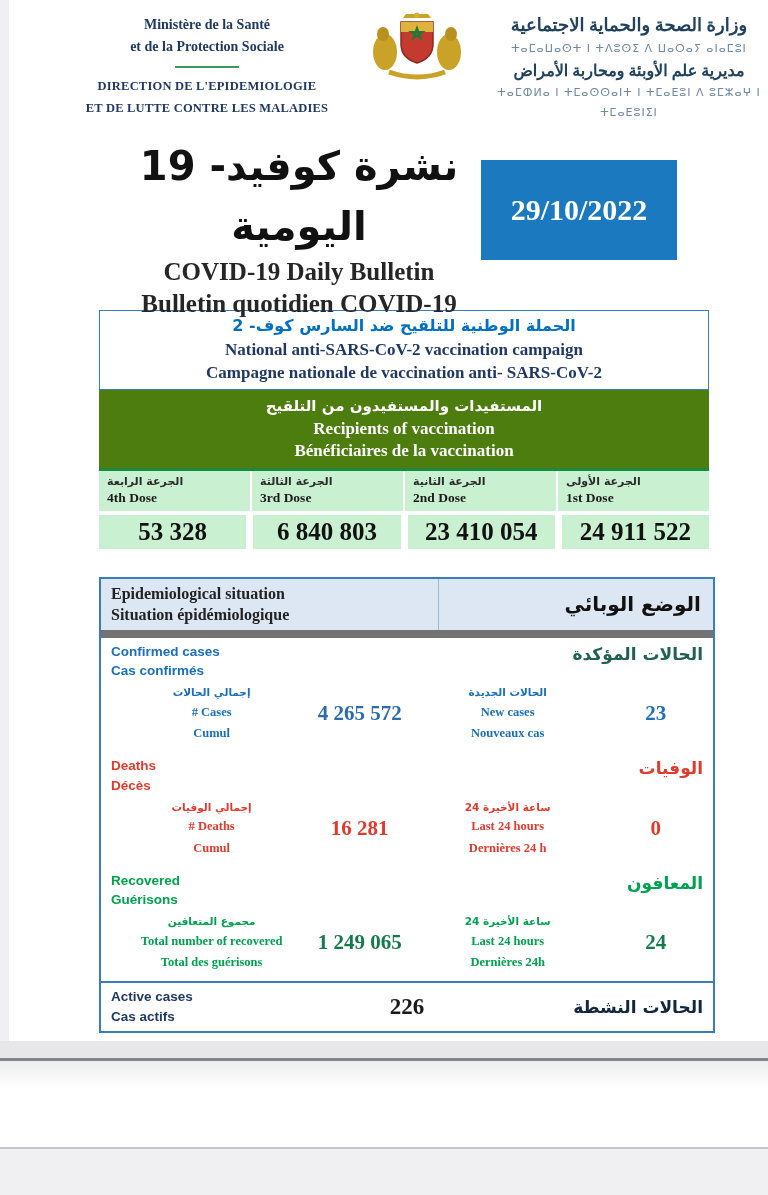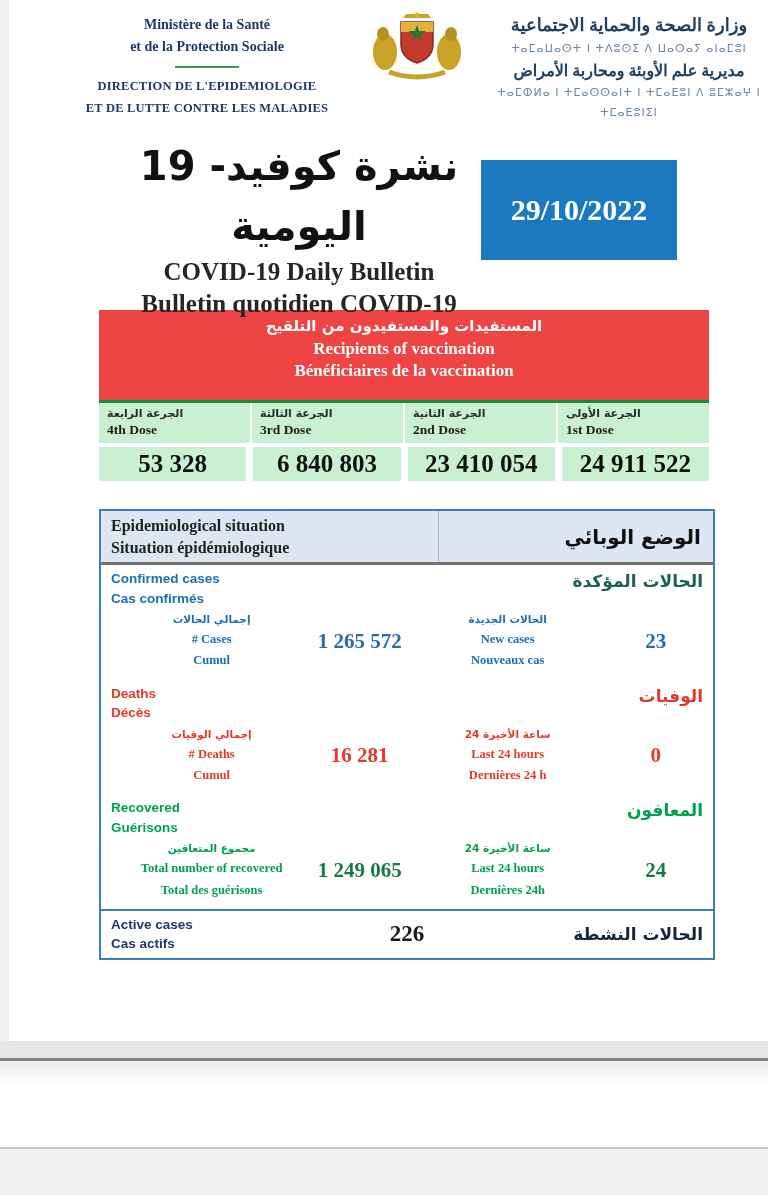--- a/index.html
+++ b/index.html
@@ -38,34 +38,34 @@
     position: absolute; left: 472px; top: 24px; width: 196px; height: 100px;
     background: #1b79c0; color: #fff; display: flex; align-items: center; justify-content: center;
     font-size: 30px; font-weight: bold;
   }
 
   
   .vacc { margin: 24px 68px 0 90px; width: 610px; }
   .vacc-campaign { border: 1.5px solid #3a7dbd; text-align: center; padding: 3px 0 4px; }
   .campaign-ar { color: #0070c0; font-weight: bold; font-size: 16px; line-height: 1.55; font-family: "DejaVu Sans", sans-serif; }
   .campaign-en, .campaign-fr { color: #1f3864; font-weight: bold; font-size: 17px; line-height: 1.35; }
-  .vacc-recipients { background: #ef4444; color: #fff; text-align: center; padding: 5px 0 18px; }
+  .vacc-recipients { background: #4d7c0f; color: #fff; text-align: center; padding: 5px 0 6px; }
   .recipients-ar { font-weight: bold; font-size: 15px; line-height: 1.5; font-family: "DejaVu Sans", sans-serif; }
   .recipients-en, .recipients-fr { font-weight: bold; font-size: 17px; line-height: 1.3; }
   .vacc-doses-header { display: flex; background: #c9f0d1; border-top: 3px solid #1c8a3c; }
   .dose-col { flex: 1; text-align: left; padding: 3px 8px 4px; border-left: 2px solid #ffffff; }
   .dose-col:first-child { border-left: none; }
   .dose-ar { font-size: 11px; font-weight: bold; color: #2b2b2b; line-height: 1.4; font-family: "DejaVu Sans", sans-serif; }
   .dose-en { font-size: 13.5px; font-weight: bold; color: #1a1a1a; line-height: 1.3; }
   .vacc-doses-values { display: flex; gap: 7px; margin-top: 4px; }
   .dose-value { flex: 1; background: #c9f0d1; text-align: center; font-size: 25px; font-weight: bold; color: #111; padding: 3px 0; }
 
   
   .epi { margin: 28px 62px 0 90px; width: 616px; border: 2px solid #3a7dbd; }
-  .epi-header { display: flex; background: #dce7f3; border-bottom: 3px solid #737373; }
+  .epi-header { display: flex; background: #dce7f3; border-bottom: 8px solid #737373; }
   .epi-header-left { width: 55%; padding: 4px 10px; font-size: 16px; font-weight: bold; color: #222; line-height: 1.35; }
   .epi-header-right { width: 45%; border-left: 1px solid #9fb6cd; display: flex; align-items: center; justify-content: flex-end; padding-right: 12px; font-size: 20px; font-weight: bold; color: #111; font-family: "DejaVu Sans", sans-serif; }
   .epi-section { padding: 4px 10px 8px; }
   .sec-title-row { display: flex; justify-content: space-between; align-items: flex-start; }
   .sec-title { font-family: "Liberation Sans", "DejaVu Sans", sans-serif; font-weight: bold; font-size: 13.5px; line-height: 1.45; }
   .sec-title-ar { font-weight: bold; font-size: 17px; font-family: "DejaVu Sans", sans-serif; padding-top: 2px; }
   .stat-row { display: flex; margin-top: 2px; }
   .stat { width: 50%; display: flex; align-items: center; }
   .stat-labels { width: 68%; text-align: center; }
   .lbl-ar { font-size: 10.5px; font-weight: bold; line-height: 1.8; font-family: "DejaVu Sans", sans-serif; }
@@ -128,20 +128,25 @@
       <div class="title-ar">نشرة كوفيد- 19 اليومية</div>
       <div class="title-en">COVID-19 Daily Bulletin</div>
       <div class="title-fr">Bulletin quotidien COVID-19</div>
     </div>
     <div class="date-box">
       <span>29/10/2022</span>
     </div>
   </section>
 
   <section class="vacc">
+    <div class="vacc-campaign">
+      <div class="campaign-ar">الحملة الوطنية للتلقيح ضد السارس كوف- 2</div>
+      <div class="campaign-en">National anti-SARS-CoV-2 vaccination campaign</div>
+      <div class="campaign-fr">Campagne nationale de vaccination anti- SARS-CoV-2</div>
+    </div>
     <div class="vacc-recipients">
       <div class="recipients-ar">المستفيدات والمستفيدون من التلقيح</div>
       <div class="recipients-en">Recipients of vaccination</div>
       <div class="recipients-fr">Bénéficiaires de la vaccination</div>
     </div>
     <div class="vacc-doses-header">
       <div class="dose-col">
         <div class="dose-ar">الجرعة الرابعة</div>
         <div class="dose-en">4th Dose</div>
       </div>
@@ -183,21 +188,21 @@
         </div>
         <div class="sec-title-ar c-dgreen">الحالات المؤكدة</div>
       </div>
       <div class="stat-row">
         <div class="stat">
           <div class="stat-labels c-blue">
             <div class="lbl-ar">إجمالي الحالات</div>
             <div class="lbl-en"># Cases</div>
             <div class="lbl-fr">Cumul</div>
           </div>
-          <div class="stat-value c-blue2">1 265 572</div>
+          <div class="stat-value c-blue2">4 265 572</div>
         </div>
         <div class="stat">
           <div class="stat-labels c-blue">
             <div class="lbl-ar">الحالات الجديدة</div>
             <div class="lbl-en">New cases</div>
             <div class="lbl-fr">Nouveaux cas</div>
           </div>
           <div class="stat-value c-blue">23</div>
         </div>
       </div>

